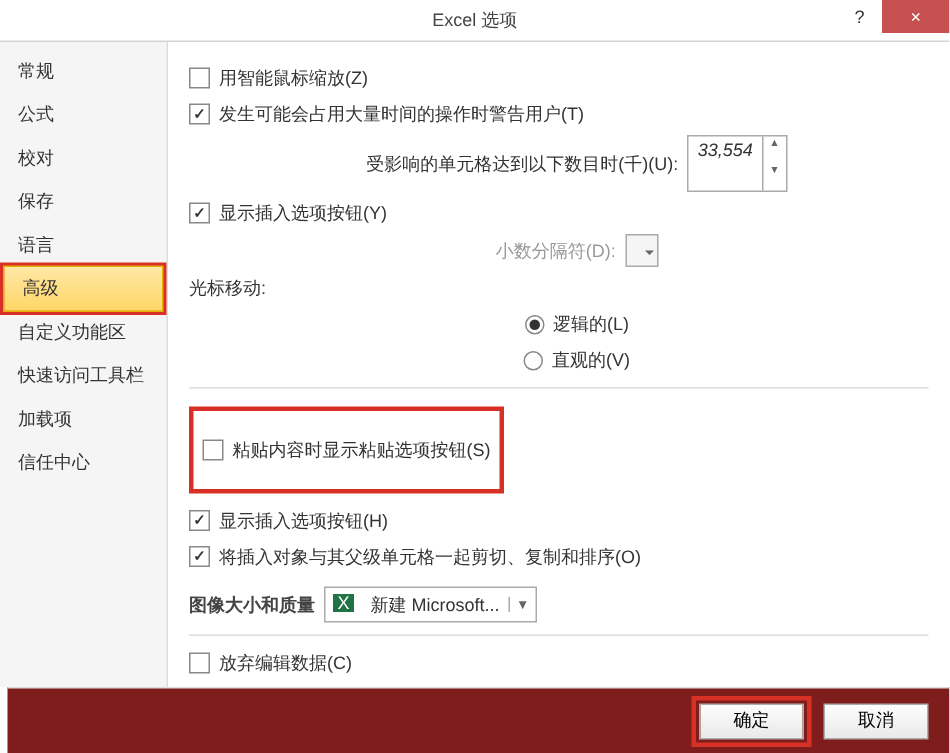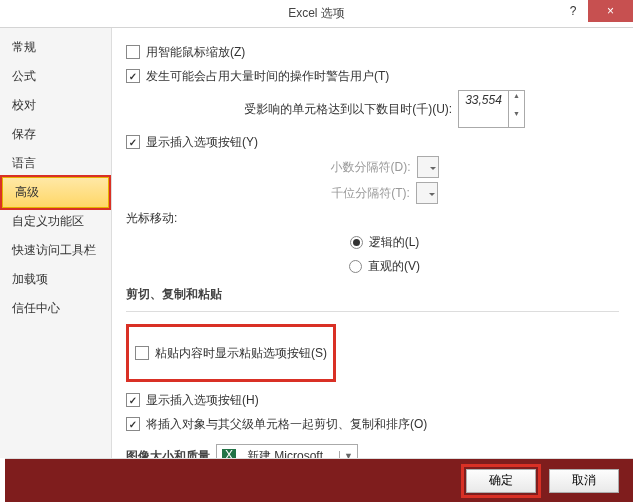--- a/index.html
+++ b/index.html
@@ -87,37 +87,32 @@
       </span>
     </div>
     <div class="row">
       <span class="chk checked"></span>
       <span class="lbl">显示插入选项按钮(Y)</span>
     </div>
     <div class="row indent1" style="color:#999;">
       <span class="lbl">小数分隔符(D):</span>
       <span class="swatch"></span>
     </div>
-    <div class="row indent1" style="color:#999;">
-      <span class="lbl">千位分隔符(T):</span>
-      <span class="swatch"></span>
-    </div>
     <div class="row">
       <span class="lbl">光标移动:</span>
     </div>
     <div class="row indent1">
       <span class="radio checked"></span>
       <span class="lbl">逻辑的(L)</span>
     </div>
     <div class="row indent1">
       <span class="radio"></span>
       <span class="lbl">直观的(V)</span>
     </div>
 
-    <div class="section-title">剪切、复制和粘贴</div>
     <hr class="sep">
 
     <div class="hl-red-box">
       <div class="row" style="margin:0;">
         <span class="chk"></span>
         <span class="lbl">粘贴内容时显示粘贴选项按钮(S)</span>
       </div>
     </div>
     <div class="row">
       <span class="chk checked"></span>

